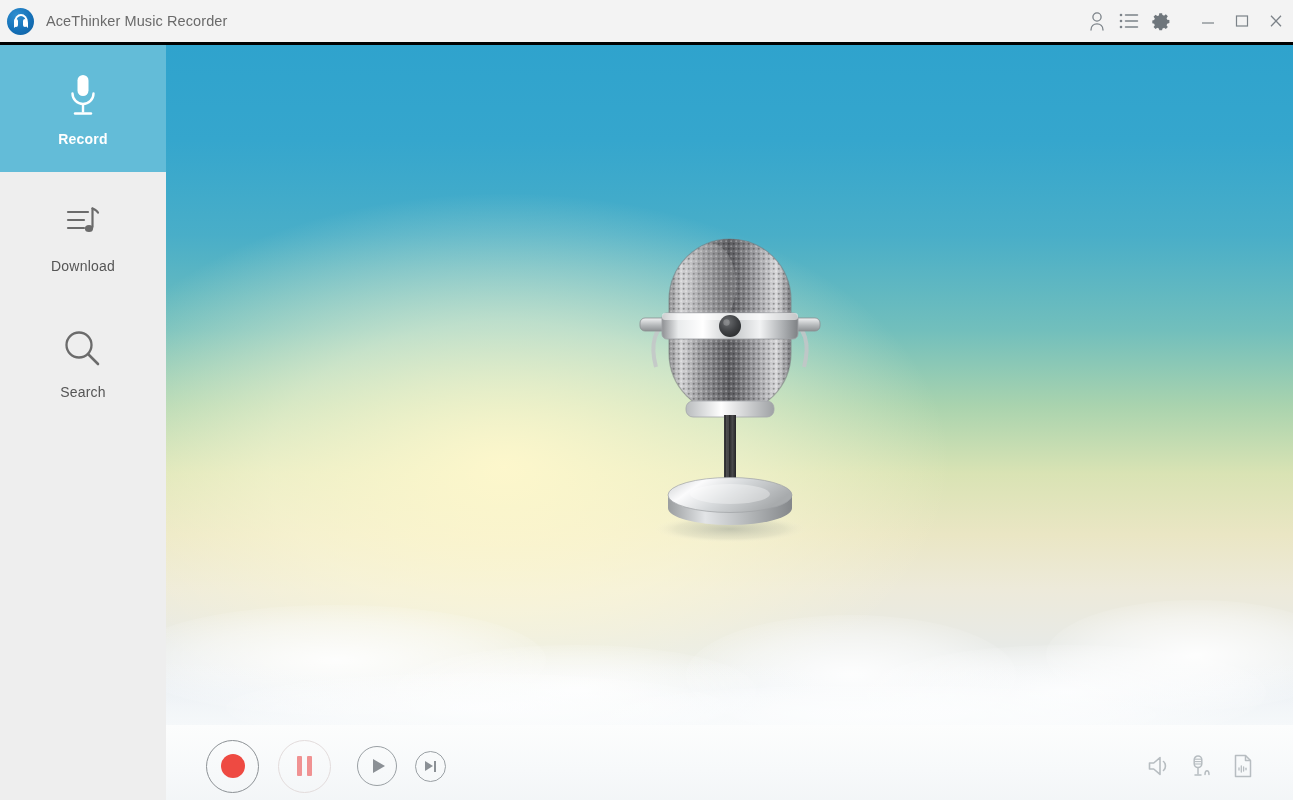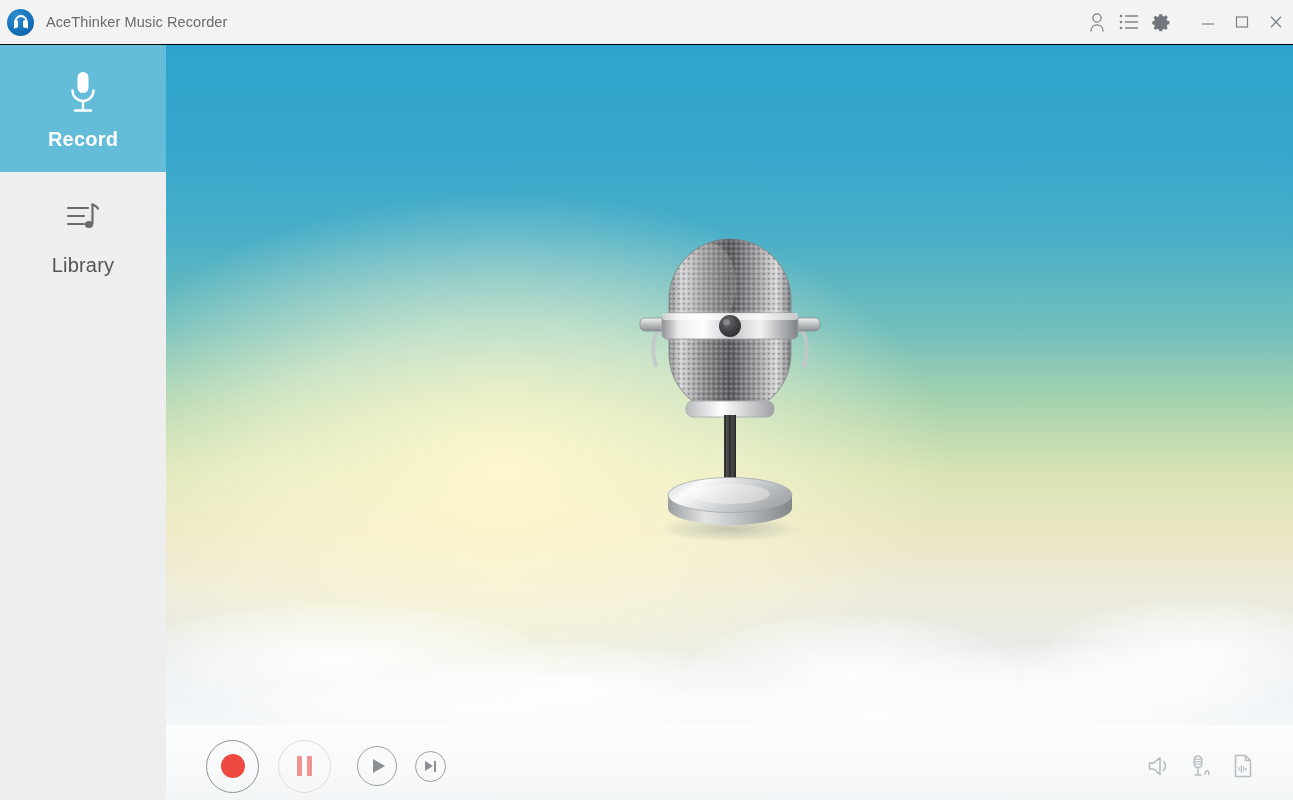--- a/index.html
+++ b/index.html
@@ -17,21 +17,21 @@
     height: 800px;
     overflow: hidden;
   }
 
   
   .titlebar {
     position: absolute;
     left: 0; top: 0;
     width: 1293px; height: 45px;
     background: #f3f3f3;
-    border-bottom: 1px solid #000000;
+    border-bottom: 3px solid #000000;
     display: flex;
     align-items: center;
     box-sizing: border-box;
   }
   .logo {
     width: 27px; height: 27px;
     margin-left: 7px;
     border-radius: 50%;
     background: radial-gradient(circle at 35% 28%, #2f8fd0 0%, #1571b8 55%, #0f5e9e 100%);
     position: relative;
@@ -104,21 +104,21 @@
     cursor: default;
   }
   .side-item .ico {
     height: 52px;
     display: flex;
     align-items: center;
     justify-content: center;
   }
   .side-item .lbl {
     margin-top: 9px;
-    font-size: 20px;
+    font-size: 14px;
     color: #555555;
     letter-spacing: 0.2px;
   }
   .side-item.active {
     background: #63bcd8;
     height: 127px;
   }
   .side-item.active .lbl { color: #ffffff; font-weight: bold; }
 
   
@@ -338,23 +338,32 @@
           <g stroke="#6b6b6b" stroke-width="2.2" stroke-linecap="round">
             <line x1="5" y1="9" x2="25" y2="9"></line>
             <line x1="5" y1="17" x2="21" y2="17"></line>
             <line x1="5" y1="25" x2="21" y2="25"></line>
           </g>
           <path d="M29.5 5.5c0 0 4.5 1.8 5.5 4.2" fill="none" stroke="#6b6b6b" stroke-width="2.2" stroke-linecap="round"></path>
           <line x1="29.5" y1="5.5" x2="29.5" y2="24" stroke="#6b6b6b" stroke-width="2.2" stroke-linecap="round"></line>
           <ellipse cx="26" cy="25.6" rx="4.1" ry="3.5" fill="#6b6b6b"></ellipse>
         </svg>
       </div>
-      <div class="lbl">Library</div>
-    </div>
-
+      <div class="lbl">Download</div>
+    </div>
+
+    <div class="side-item">
+      <div class="ico">
+        <svg width="42" height="42" viewBox="0 0 42 42">
+          <circle cx="17" cy="17" r="12.5" fill="none" stroke="#6b6b6b" stroke-width="2.3"></circle>
+          <line x1="26.5" y1="26.5" x2="36" y2="36" stroke="#6b6b6b" stroke-width="2.6" stroke-linecap="round"></line>
+        </svg>
+      </div>
+      <div class="lbl">Search</div>
+    </div>
 
 
   </div>
 
   <div class="main">
     <div class="sky"></div>
 
     <div class="cloud" style="left:-40px; top:560px; width:420px; height:110px;"></div>
     <div class="cloud" style="left:230px; top:600px; width:360px; height:90px;"></div>
     <div class="cloud" style="left:520px; top:570px; width:330px; height:120px;"></div>

